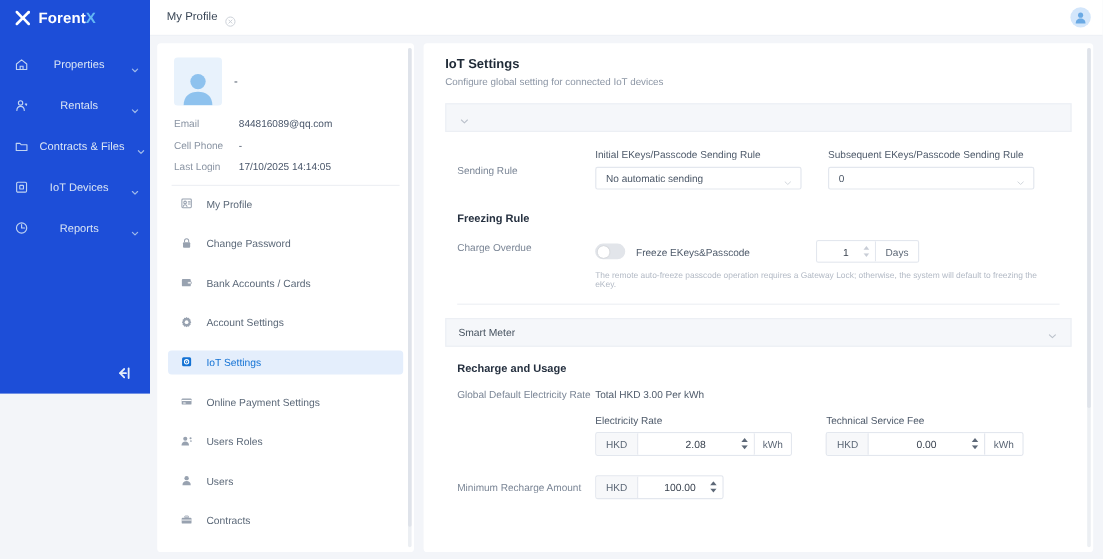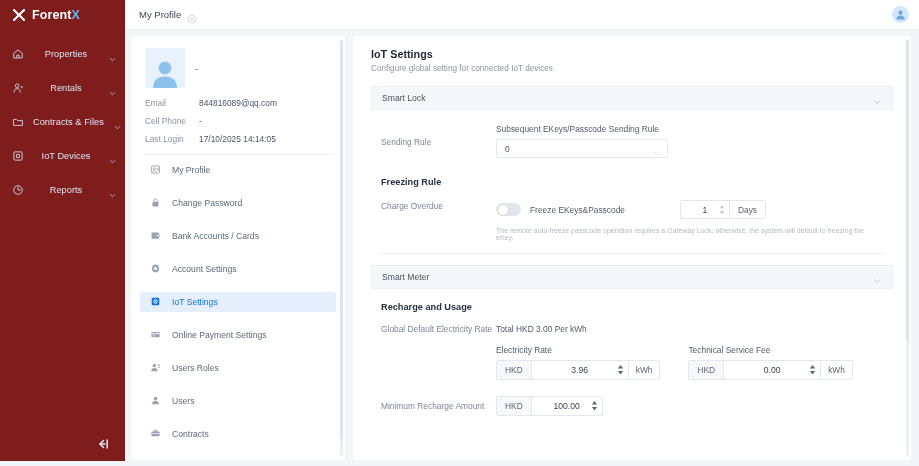--- a/index.html
+++ b/index.html
@@ -6,22 +6,22 @@
   html, body {
     width: 919px; height: 466px;
     font-family: "Liberation Sans", sans-serif;
     background: #f3f5f9;
     overflow: hidden;
   }
   .app { position: relative; width: 919px; height: 466px; display: flex; }
 
   
   .sidebar {
-    width: 125px; height: 461px;
-    background: #7f1d1d;
+    width: 125px; height: 328px;
+    background: #1d4ed8;
     display: flex; flex-direction: column;
     flex: 0 0 125px;
     position: relative;
   }
   .brand {
     height: 30px; display: flex; align-items: center; gap: 6px;
     padding: 0 0 0 12px;
   }
   .brand-mark { width: 14px; height: 14px; position: relative; flex: 0 0 14px; }
   .brand-mark svg { display: block; }
@@ -494,32 +494,42 @@
         </div>
       </div>
 
       <div class="settings-card">
         <div class="settings-inner">
 
           <div class="settings-title">IoT Settings</div>
           <div class="settings-sub">Configure global setting for connected IoT devices</div>
 
           <div class="section-bar">
-            <span class="section-bar-label">Smart Lock</span>
             <span class="section-chevron">
               <svg width="10" height="10" viewBox="0 0 12 12" fill="none" stroke="#8b95a4" stroke-width="1.1">
                   <path d="M3 4.8 L6 7.6 L9 4.8" stroke-linecap="round" stroke-linejoin="round"></path>
                 </svg>
             </span>
           </div>
 
           <div class="section-body">
             <div class="field-row">
               <div class="field-label">Sending Rule</div>
               <div class="field-cols">
+                <div class="field-col">
+                  <span class="field-col-label">Initial EKeys/Passcode Sending Rule</span>
+                  <div class="select">
+                    <span class="select-value">No automatic sending</span>
+                    <span class="select-caret">
+                      <svg width="9" height="9" viewBox="0 0 12 12" fill="none" stroke="#9aa4b2" stroke-width="1.1">
+                          <path d="M3 4.8 L6 7.6 L9 4.8" stroke-linecap="round" stroke-linejoin="round"></path>
+                        </svg>
+                    </span>
+                  </div>
+                </div>
                 <div class="field-col">
                   <span class="field-col-label">Subsequent EKeys/Passcode Sending Rule</span>
                   <div class="select">
                     <span class="select-value">0</span>
                     <span class="select-caret">
                       <svg width="9" height="9" viewBox="0 0 12 12" fill="none" stroke="#9aa4b2" stroke-width="1.1">
                           <path d="M3 4.8 L6 7.6 L9 4.8" stroke-linecap="round" stroke-linejoin="round"></path>
                         </svg>
                     </span>
                   </div>
@@ -575,21 +585,21 @@
               <span class="usage-key">Global Default Electricity Rate</span>
               <span class="usage-val">Total HKD 3.00 Per kWh</span>
             </div>
 
             <div class="rate-cols">
               <div class="rate-col">
                 <span class="rate-col-label">Electricity Rate</span>
                 <div class="money-group">
                   <div class="money-prefix">HKD</div>
                   <div class="money-box">
-                    <span class="money-val">3.96</span>
+                    <span class="money-val">2.08</span>
                     <span class="spin">
                       <svg width="7" height="4" viewBox="0 0 7 4">
                           <path d="M3.5 0 L6.2 3.4 H.8 Z" fill="#5d6877"></path>
                         </svg>
                       <svg width="7" height="4" viewBox="0 0 7 4">
                           <path d="M3.5 3.4 L6.2 0 H.8 Z" fill="#5d6877"></path>
                         </svg>
                     </span>
                   </div>
                   <div class="money-suffix">kWh</div>

